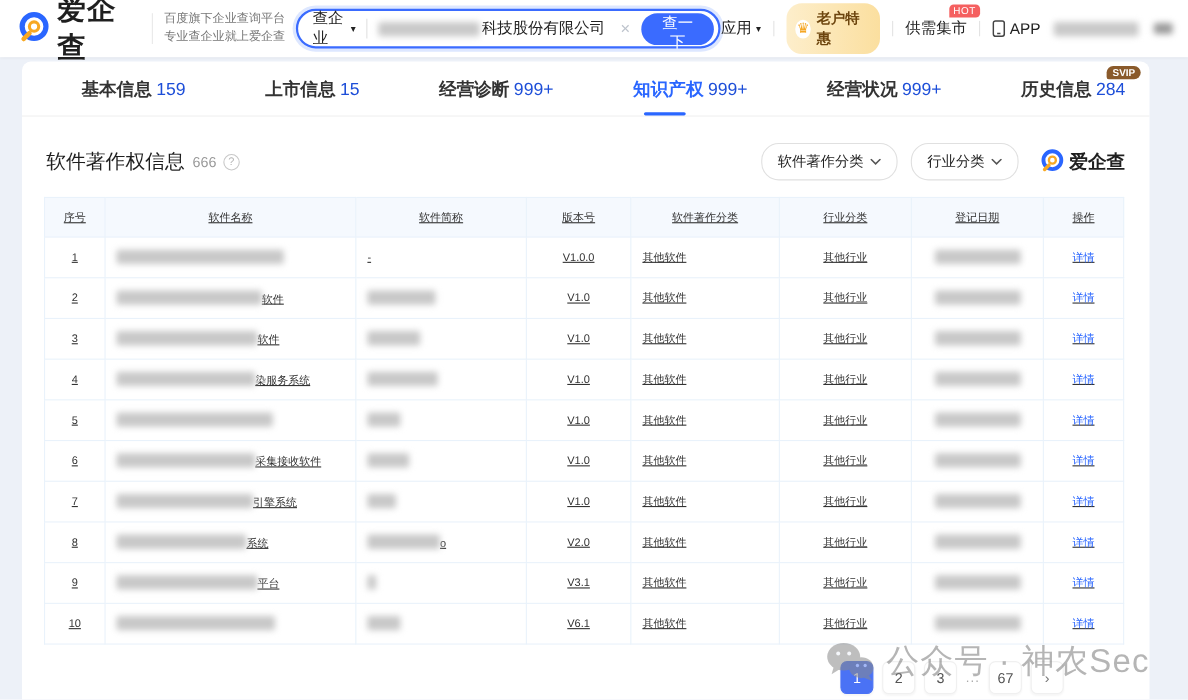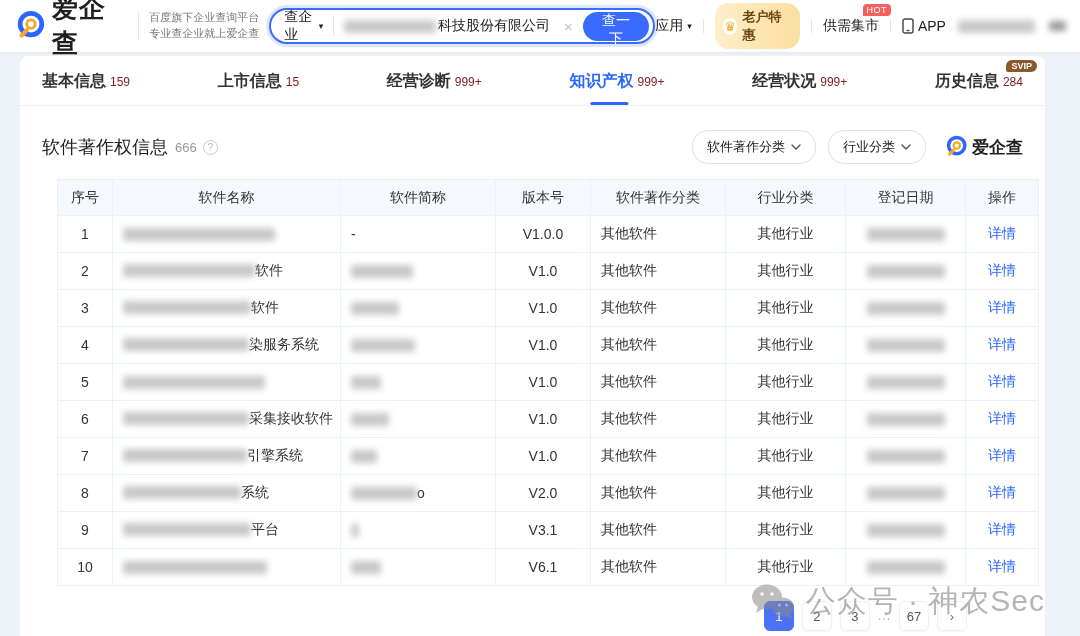--- a/index.html
+++ b/index.html
@@ -53,22 +53,22 @@
   .card {
     margin:4px 35px 0 20px; background:#fff; border-radius:8px 8px 0 0;
     height:580px; position:relative;
   }
   
   .tabs {
     display:flex; align-items:center; justify-content:space-between;
     height:50px; padding:0 22px; border-bottom:1px solid #f0f0f0;
   }
   .tab { position:relative; display:flex; align-items:baseline; gap:4px; cursor:pointer; height:100%; padding-top:15px; }
-  .tab-label { font-size:16px; font-weight:600; color:#333; }
-  .tab-count { font-size:12px; color:#7f1d1d; }
+  .tab-label { font-size:16px; font-weight:600; color:#333;margin-left:32px; }
+  .tab-count { font-size:16px; color:#1d4ed8; }
   .tab.active .tab-label { color:#2a66ff; }
   .tab.active::after {
     content:""; position:absolute; bottom:0; left:50%; transform:translateX(-70%);
     width:38px; height:3px; border-radius:2px; background:#2a66ff;
   }
   .tab-svip {
     position:absolute; top:4px; right:-14px; background:#8a5a2b; color:#fff;
     font-size:9px; padding:1px 5px; border-radius:6px 6px 6px 2px; font-weight:600;
   }
   
@@ -80,21 +80,21 @@
     font-size:10px; display:inline-flex; align-items:center; justify-content:center; margin-left:6px;
   }
   .head-right { margin-left:auto; display:flex; align-items:center; gap:12px; }
   .filter-pill {
     border:1px solid #e0e0e0; border-radius:16px; padding:7px 14px; font-size:13px;
     color:#222; display:flex; align-items:center; gap:6px; cursor:pointer; background:#fff;
   }
   .mini-logo { display:flex; align-items:center; gap:4px; margin-left:6px; }
   .mini-logo-text { font-size:17px; font-weight:700; color:#1f1f1f; }
   
-  table { width:981px; margin:0 37px; border-collapse:collapse; table-layout:fixed; font-size:14px; }
+  table { width:981px; margin:0 20px; border-collapse:collapse; table-layout:fixed; font-size:10px;text-decoration:underline; }
   th, td { border:1px solid #e9f2fb; }
   thead th { background:#f5f9fe; height:36px; font-weight:500; color:#333; text-align:center; }
   tbody td { height:37px; color:#333; background:#fff; }
   td.c-center { text-align:center; }
   td.c-left { text-align:left; padding-left:10px; }
   .detail-link { color:#2a66ff; cursor:pointer; text-decoration:none; }
   .redact { display:inline-block; background:#c8c8c8; filter:blur(3px); border-radius:2px; height:13px; vertical-align:-2px; }
   .cell-text { vertical-align:baseline; }
   
   .pagination { display:flex; justify-content:flex-end; align-items:center; gap:8px; padding:15px 78px 0 0; }

